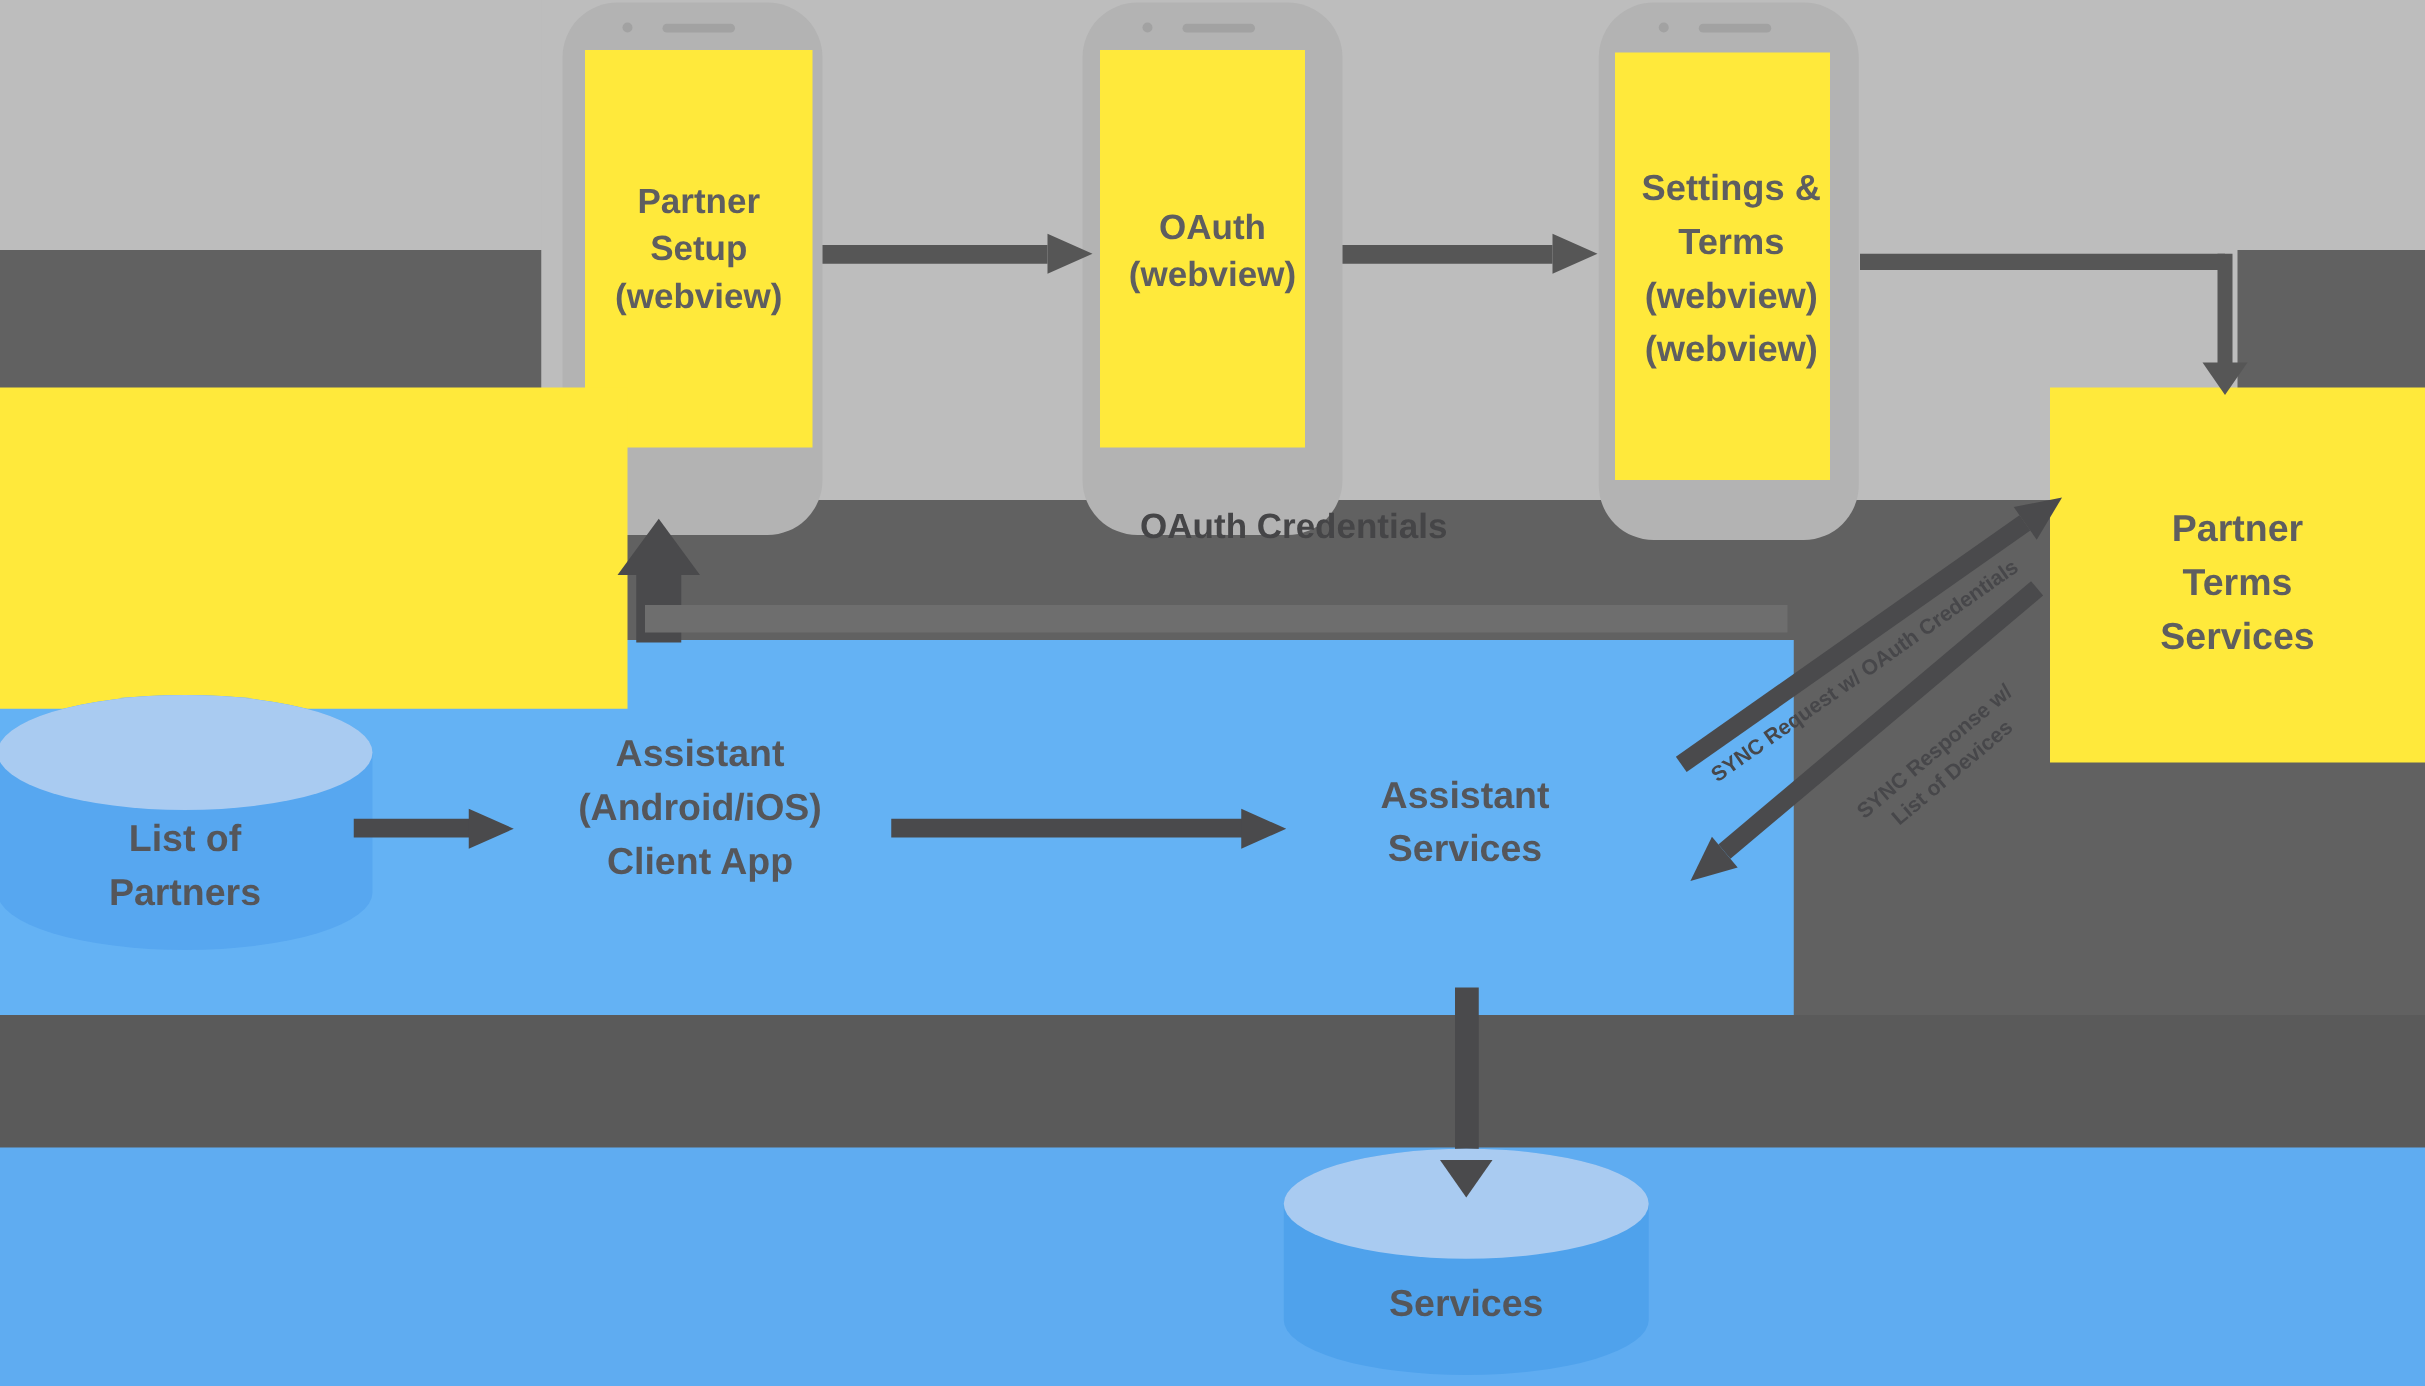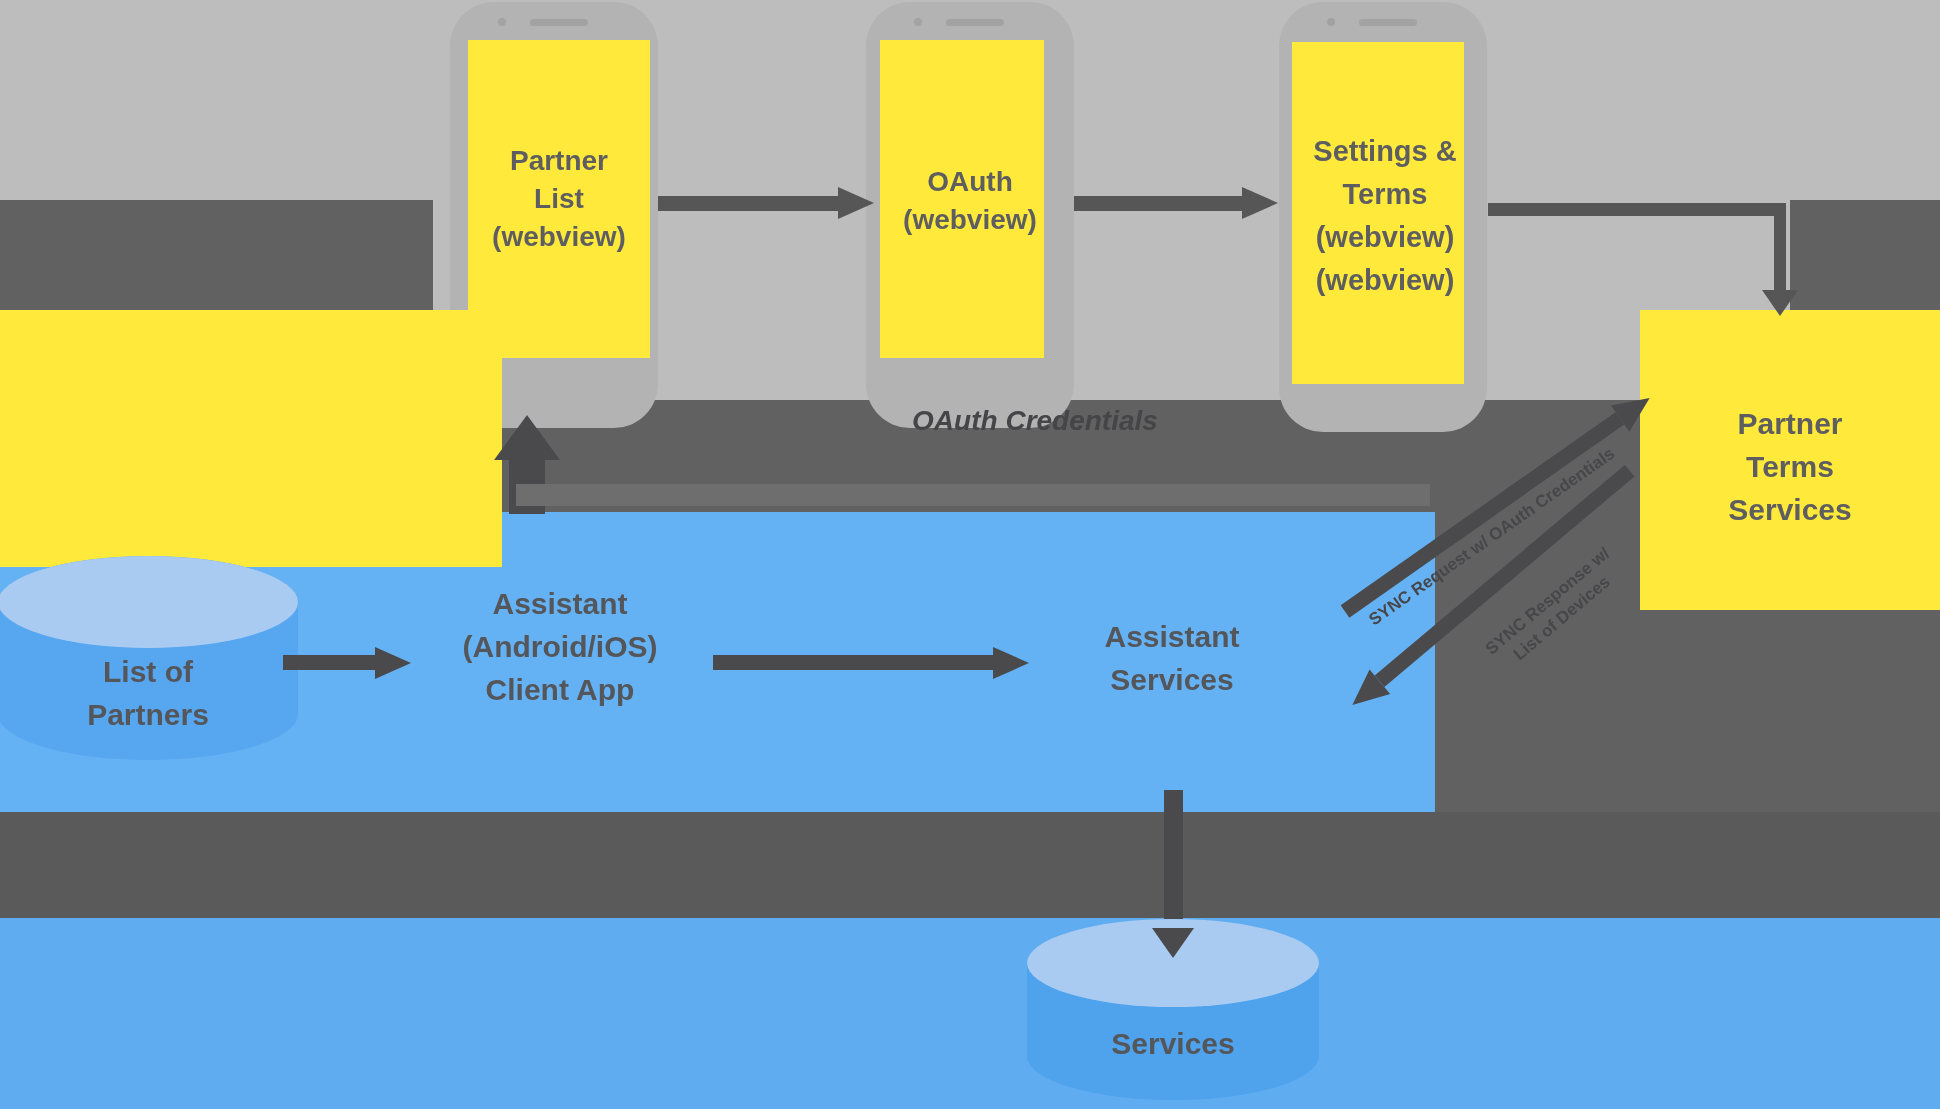--- a/index.html
+++ b/index.html
@@ -65,21 +65,21 @@
     <div class="abs camdot" style="left:48px;"></div>
   </div>
   <div class="abs phone" style="left:1279px;height:430px;">
     <div class="abs speaker" style="left:80px;"></div>
     <div class="abs camdot" style="left:48px;"></div>
   </div>
 
   <div class="abs screen" style="left:468px;top:40px;width:182px;height:318px;">
     <div class="abs node-text t28" style="left:0;top:102px;width:182px;">
       <div>Partner</div>
-      <div>List</div>
+      <div>Setup</div>
       <div>(webview)</div>
     </div>
   </div>
   <div class="abs screen" style="left:880px;top:40px;width:164px;height:318px;">
     <div class="abs node-text t28" style="left:0;top:123px;width:180px;">
       <div>OAuth</div>
       <div>(webview)</div>
     </div>
   </div>
   <div class="abs screen" style="left:1292px;top:42px;width:172px;height:342px;">
@@ -127,21 +127,21 @@
   <div class="abs tri head-right" style="left:1242px;top:187px;"></div>
 
   <div class="abs shaft" style="left:1488px;top:203px;width:292px;height:13px;"></div>
   <div class="abs shaft" style="left:1774px;top:203px;width:12px;height:92px;"></div>
   <div class="abs tri head-down" style="left:1762px;top:290px;"></div>
 
   <div class="abs shaft-dark" style="left:509px;top:456px;width:36px;height:58px;"></div>
   <div class="abs tri head-up" style="left:494px;top:415px;"></div>
 
   <div class="abs" style="left:516px;top:484px;width:914px;height:22px;background:#6e6e6e;"></div>
-  <div class="abs edge-label" style="left:885px;top:405px;width:300px;font-style:italic;">OAuth Credentials</div>
+  <div class="abs edge-label" style="left:885px;top:405px;width:300px;">OAuth Credentials</div>
 
   <div class="abs shaft-dark" style="left:283px;top:655px;width:94px;height:15px;"></div>
   <div class="abs tri head-right-dark" style="left:375px;top:647px;"></div>
 
   <div class="abs shaft-dark" style="left:713px;top:655px;width:282px;height:15px;"></div>
   <div class="abs tri head-right-dark" style="left:993px;top:647px;"></div>
 
   <div class="abs diag" style="left:1345px;top:604px;width:372px;height:15px;transform:rotate(-35.1deg);">
     <div class="shaft-dark" style="width:336px;height:15px;"></div>
     <div class="tri head-right-dark"></div>

